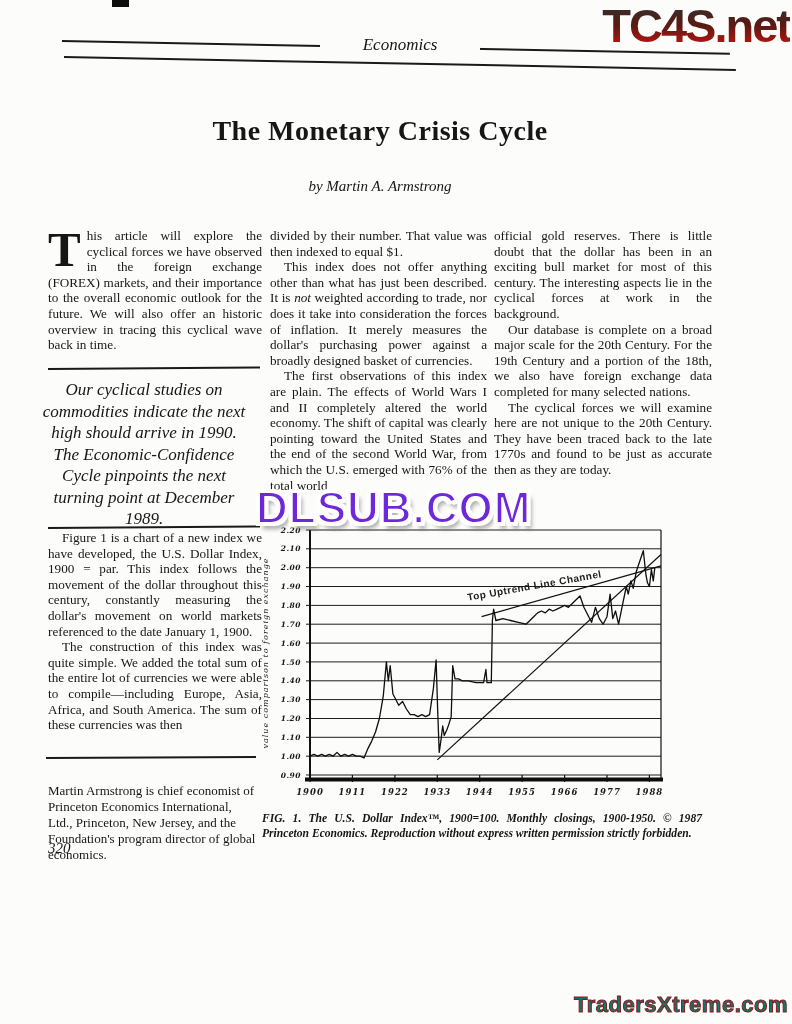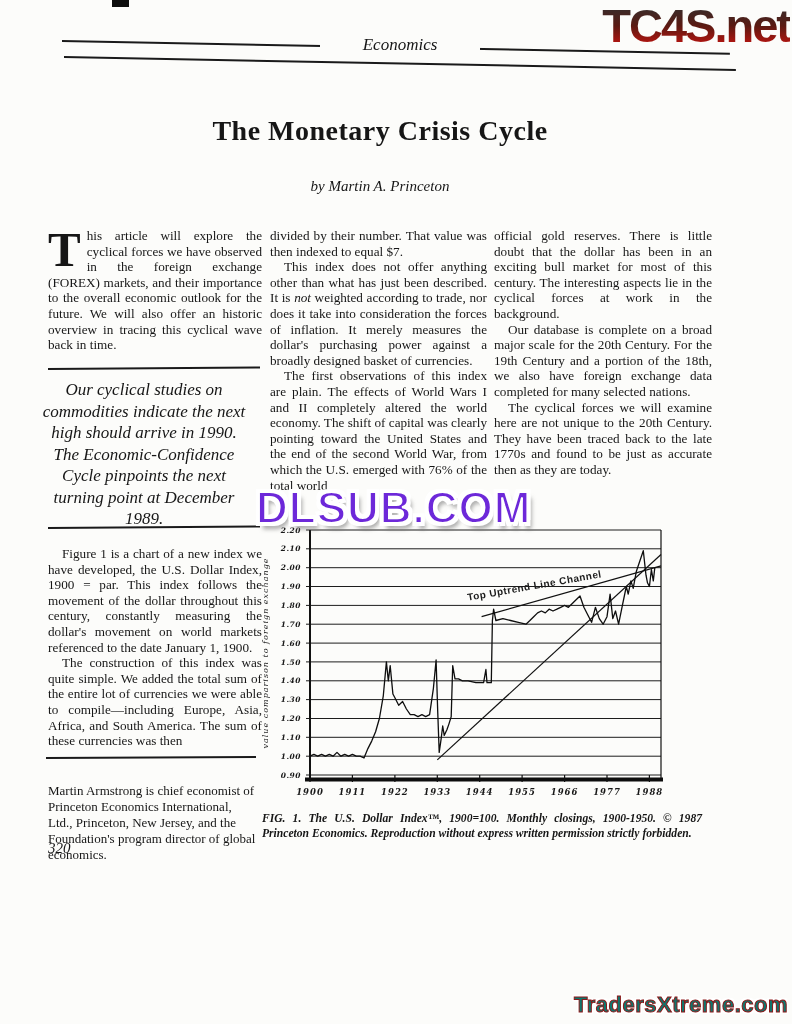--- a/index.html
+++ b/index.html
@@ -93,40 +93,40 @@
 
   <div class="scan-mark" style="left:112px; top:0; width:17px; height:7px;"></div>
 
   <div class="rule" style="left:62px; top:40px; width:668px; transform:rotate(1.1deg);"></div>
   <div class="rule" style="left:64px; top:56px; width:672px; transform:rotate(1.1deg);"></div>
   <div class="section-label">Economics</div>
 
   <div class="wm-top">TC4S.net</div>
 
   <h1 class="title">The Monetary Crisis Cycle</h1>
-  <div class="byline">by Martin A. Princeton</div>
+  <div class="byline">by Martin A. Armstrong</div>
 
   <div class="coltext abs" style="left:48px; top:228px; width:214px;">
     <p><span class="dropcap">T</span><span>his article will explore the cyclical forces we have observed in the foreign exchange (FOREX) markets, and their importance to the overall economic outlook for the future. We will also offer an historic overview in tracing this cyclical wave back in time.</span></p>
   </div>
 
   <div class="rule" style="left:48px; top:368px; width:212px; transform:rotate(-0.4deg);"></div>
   <div class="pullquote">Our cyclical studies on commodities indicate the next high should arrive in 1990. The Economic-Confidence Cycle pinpoints the next turning point at December 1989.</div>
   <div class="rule" style="left:48px; top:527px; width:212px; transform:rotate(-0.4deg);"></div>
 
-  <div class="coltext abs" style="left:48px; top:546px; width:214px;">
+  <div class="coltext abs" style="left:48px; top:530px; width:214px;">
     <p class="indent">Figure 1 is a chart of a new index we have developed, the U.S. Dollar Index, 1900 = par. This index follows the movement of the dollar throughout this century, constantly measuring the dollar's movement on world markets referenced to the date January 1, 1900.</p>
     <p class="indent">The construction of this index was quite simple. We added the total sum of the entire lot of currencies we were able to compile—including Europe, Asia, Africa, and South America. The sum of these currencies was then</p>
   </div>
 
   <div class="rule" style="left:46px; top:757px; width:210px; height:1.5px; transform:rotate(-0.3deg);"></div>
   <div class="footnote">Martin Armstrong is chief economist of Princeton Economics International, Ltd., Princeton, New Jersey, and the Foundation's program director of global economics.</div>
 
   <div class="coltext abs" style="left:270px; top:228px; width:217px;">
-    <p>divided by their number. That value was then indexed to equal $7.</p>
+    <p>divided by their number. That value was then indexed to equal $1.</p>
     <p class="indent"><span>This index does not offer anything other than what has just been described. It is </span><em>not</em><span> weighted according to trade, nor does it take into consideration the forces of inflation. It merely measures the dollar's purchasing power against a broadly designed basket of currencies.</span></p>
     <p class="indent">The first observations of this index are plain. The effects of World Wars I and II completely altered the world economy. The shift of capital was clearly pointing toward the United States and the end of the second World War, from which the U.S. emerged with 76% of the total world</p>
   </div>
 
   <div class="coltext abs" style="left:494px; top:228px; width:218px;">
     <p>official gold reserves. There is little doubt that the dollar has been in an exciting bull market for most of this century. The interesting aspects lie in the cyclical forces at work in the background.</p>
     <p class="indent">Our database is complete on a broad major scale for the 20th Century. For the 19th Century and a portion of the 18th, we also have foreign exchange data completed for many selected nations.</p>
     <p class="indent">The cyclical forces we will examine here are not unique to the 20th Century. They have been traced back to the late 1770s and found to be just as accurate then as they are today.</p>
   </div>
 

